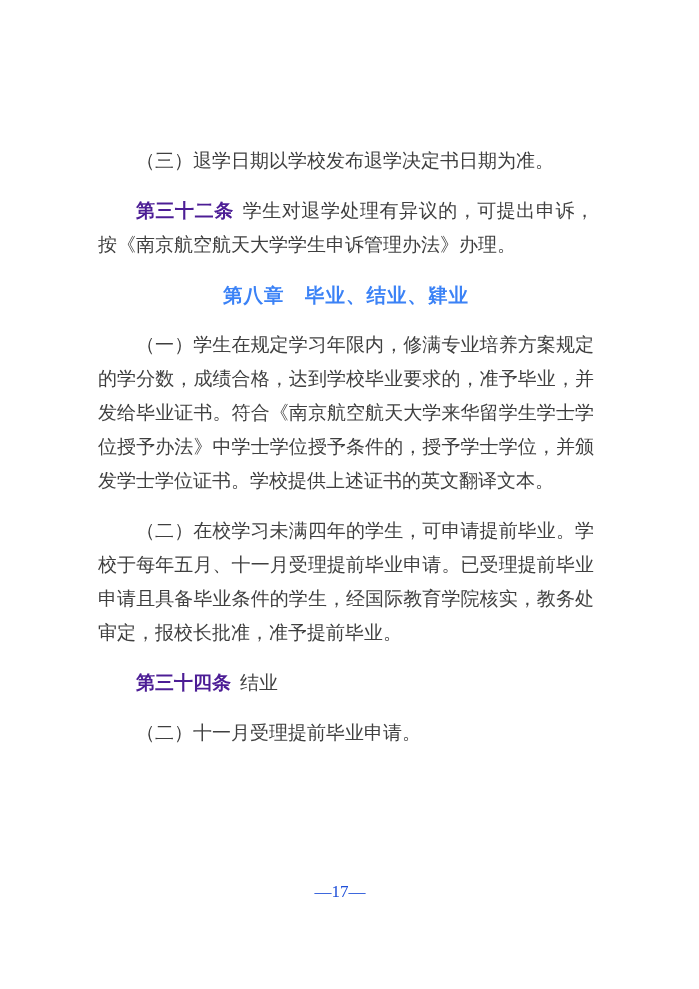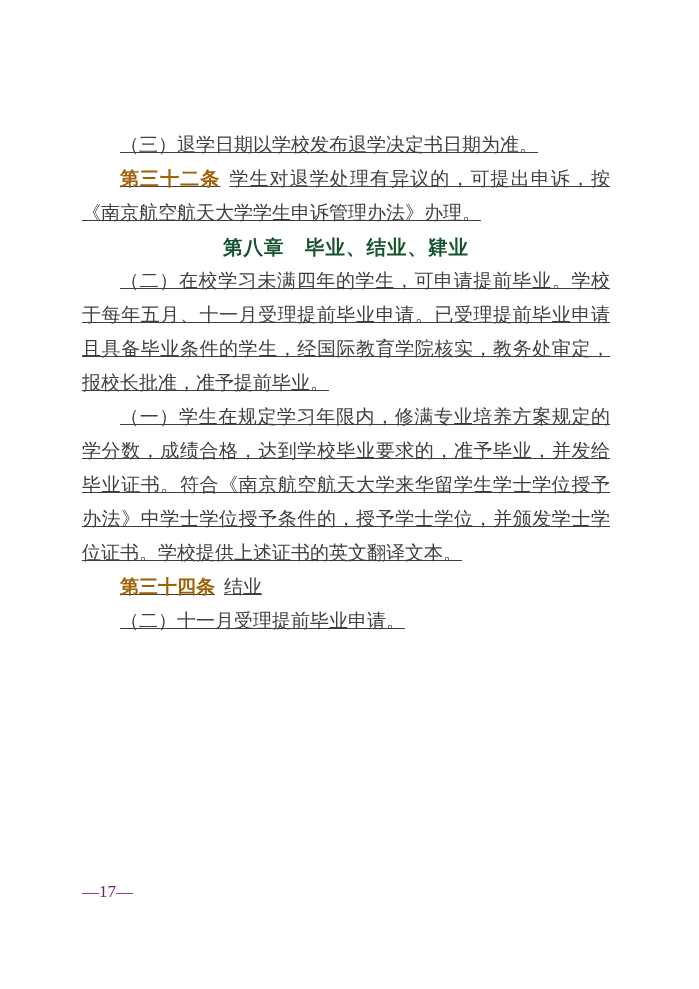--- a/index.html
+++ b/index.html
@@ -20,70 +20,69 @@
     left: 82px;
     top: 128px;
     width: 528px;
     color: #3f3f3f;
     font-size: 19px;
     line-height: 34px;
     text-align: justify;
     text-justify: inter-ideograph;
   }
   .para {
-    margin: 0;
+    margin: 16px;
     text-indent: 2em;
-    text-decoration: underline;
   }
   .term {
     font-weight: 700;
     padding-right: 9px;
-    color: #a16207;
+    color: #4c1d95;
   }
   .chapter {
     margin: 0;
     text-indent: 0;
     text-align: center;
     font-family: "Liberation Sans", "DejaVu Sans", sans-serif;
     font-weight: 700;
     font-size: 19.5px;
     line-height: 34px;
-    color: #14532d;
+    color: #3b82f6;
     letter-spacing: 1px;
   }
   .footer {
     position: absolute;
     top: 880px;
     left: 82px;
     width: 528px;
     box-sizing: border-box;
     padding-right: 12px;
-    text-align: left;
+    text-align: center;
     font-size: 17px;
     line-height: 24px;
-    color: #701a75;
+    color: #1d4ed8;
   }
 </style>
 </head>
 <body>
 
 <div class="page">
   <div class="content">
 
     <p class="para"><span>（三）退学日期以学校发布退学决定书日期为准。</span></p>
 
 
     <p class="para"><span class="term">第三十二条</span><span>学生对退学处理有异议的，可提出申诉，按《南京航空航天大学学生申诉管理办法》办理。</span></p>
 
     <h2 class="chapter">第八章　毕业、结业、肄业</h2>
 
 
+    <p class="para"><span>（一）学生在规定学习年限内，修满专业培养方案规定的学分数，成绩合格，达到学校毕业要求的，准予毕业，并发给毕业证书。符合《南京航空航天大学来华留学生学士学位授予办法》中学士学位授予条件的，授予学士学位，并颁发学士学位证书。学校提供上述证书的英文翻译文本。</span></p>
+
     <p class="para"><span>（二）在校学习未满四年的学生，可申请提前毕业。学校于每年五月、十一月受理提前毕业申请。已受理提前毕业申请且具备毕业条件的学生，经国际教育学院核实，教务处审定，报校长批准，准予提前毕业。</span></p>
-
-    <p class="para"><span>（一）学生在规定学习年限内，修满专业培养方案规定的学分数，成绩合格，达到学校毕业要求的，准予毕业，并发给毕业证书。符合《南京航空航天大学来华留学生学士学位授予办法》中学士学位授予条件的，授予学士学位，并颁发学士学位证书。学校提供上述证书的英文翻译文本。</span></p>
 
     <p class="para"><span class="term">第三十四条</span><span>结业</span></p>
 
 
     <p class="para"><span>（二）十一月受理提前毕业申请。</span></p>
 
   </div>
 
   <div class="footer">—17—</div>
 </div>

